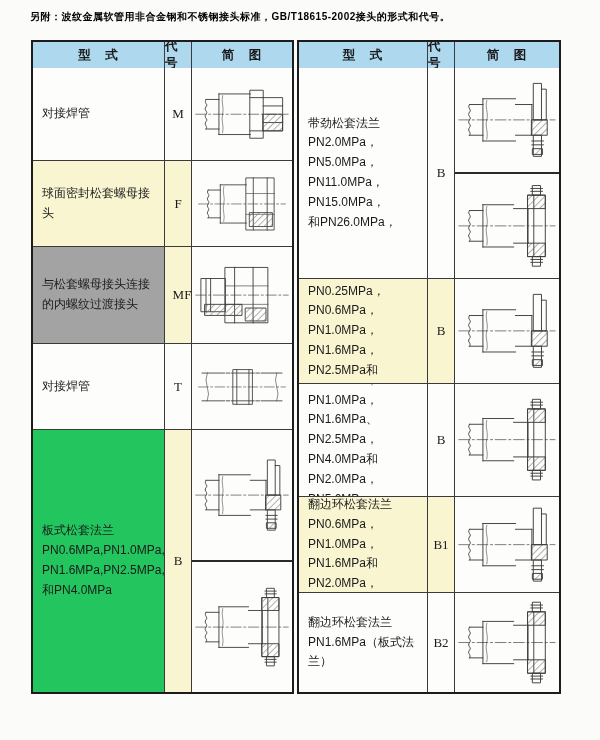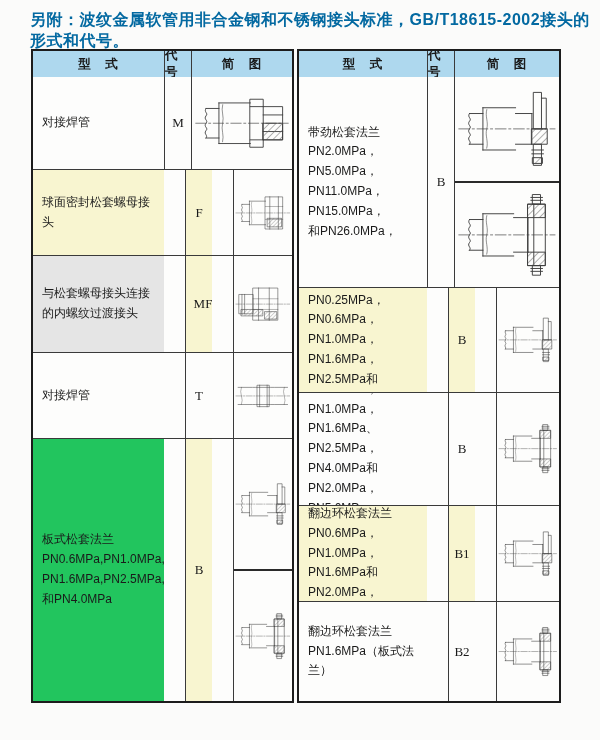--- a/index.html
+++ b/index.html
@@ -6,41 +6,41 @@
   body{
     width:600px;height:740px;
     background:#fbfbfa;
     font-family:"Liberation Sans","DejaVu Sans",sans-serif;
     color:#1a1a1a;
     position:relative;
     overflow:hidden;
   }
   .page-title{
     position:absolute;left:30px;top:10px;width:560px;
-    font-size:16px;font-weight:700;letter-spacing:0.5px;color:#0369a1;
+    font-size:10px;font-weight:700;letter-spacing:0.5px;color:#000000;
   }
   .table-wrap{
-    position:absolute;left:31px;top:49px;width:530px;height:654px;
+    position:absolute;left:31px;top:40px;width:530px;height:654px;
     display:flex;gap:3px;
   }
   .half{
     box-sizing:border-box;
     border:2px solid #1c1c1c;
     background:#fdfdfc;
     display:flex;flex-direction:column;
     overflow:hidden;
   }
   .half.left{width:263px;}
   .half.right{width:264px;flex:1;}
   .hrow{
     box-sizing:border-box;
     display:flex;flex:0 0 auto;
   }
   .hrow.grow{flex:1 1 auto;}
-  .hrow + .hrow{border-top:1px solid #3a3a3a;gap:21px;}
+  .hrow + .hrow{border-top:1px solid #3a3a3a;}
   .cell{
     box-sizing:border-box;
     display:flex;align-items:center;
     overflow:hidden;
   }
   .cell + .cell{border-left:1px solid #3a3a3a;}
   .c-type{flex:0 0 131px;padding:4px 6px 4px 9px;font-size:12px;line-height:1.65;white-space:pre-line;}
   .right .c-type{flex:0 0 128px;}
   .c-code{flex:0 0 27px;justify-content:center;font-family:"Liberation Serif","DejaVu Serif",serif;font-size:13px;}
   .c-sketch{flex:1 1 auto;background:#fdfdfc;flex-direction:column;align-items:stretch;padding:0;}
@@ -104,21 +104,21 @@
                 <path d="M27 24 H57 M27 68 H57 M27 24 V68"></path>
                 <path d="M31 26 c-2 7 2 13 0 20 c-2 7 2 13 0 20" stroke-width="0.6"></path>
                 <path d="M57 16 H89 V76 H57 Z M65 16 V76 M81 16 V76"></path>
                 <path d="M57 34 H89 M57 58 H89" stroke-width="0.7"></path>
                 <path d="M61 56 H87 V72 H61 Z" fill="url(#h2)"></path>
               </svg>
             </div>
           </div>
         </div>
         <div class="hrow hl" style="height: 97px;">
-          <div class="cell c-type" style="background: #e5e5e5;">与松套螺母接头连接的内螺纹过渡接头</div>
+          <div class="cell c-type" style="background: #a3a3a3;">与松套螺母接头连接的内螺纹过渡接头</div>
           <div class="cell c-code" style="background: rgb(248, 245, 208); padding-left: 8px;">MF</div>
           <div class="cell c-sketch">
             <div class="sub-sketch">
               <svg viewBox="0 0 104 92" preserveAspectRatio="xMidYMid meet" fill="none" stroke="#3f3f3f" stroke-width="1" stroke-linecap="square">
                 <defs>
                   <pattern id="h4" width="5" height="5" patternUnits="userSpaceOnUse" patternTransform="rotate(45)">
                     <line x1="0" y1="0" x2="0" y2="5" stroke="#6a6a6a" stroke-width="1.1"></line>
                   </pattern>
                 </defs>
                 <path d="M2 46 H102" stroke-width="0.7" stroke-dasharray="11 3 2 3"></path>

